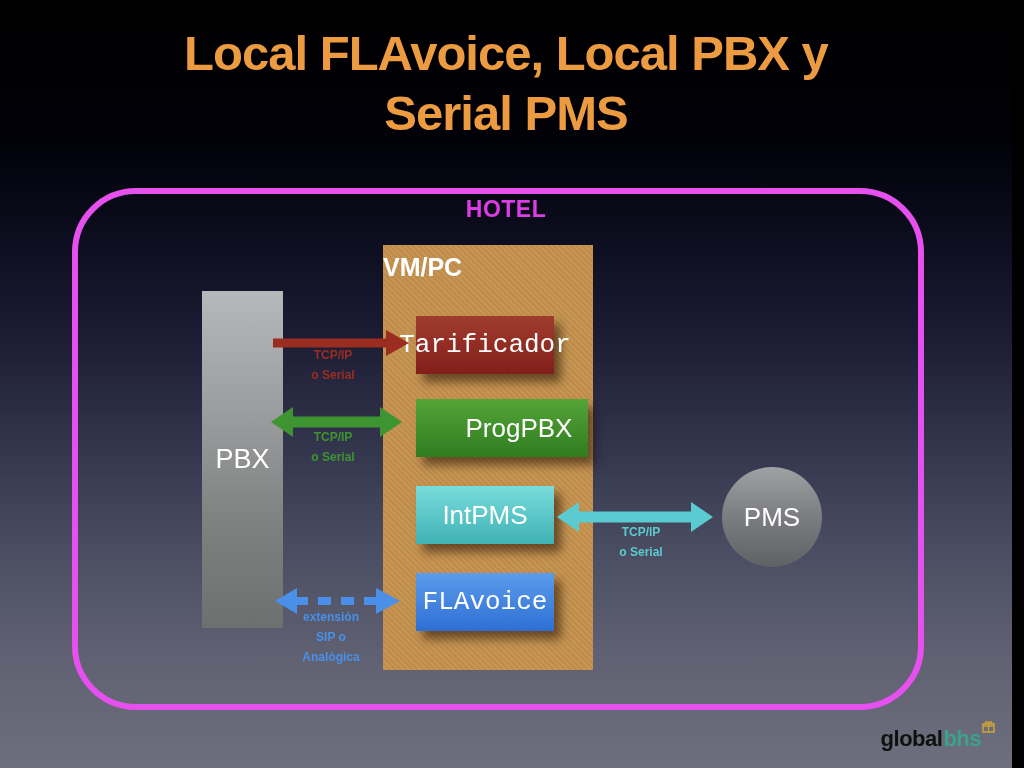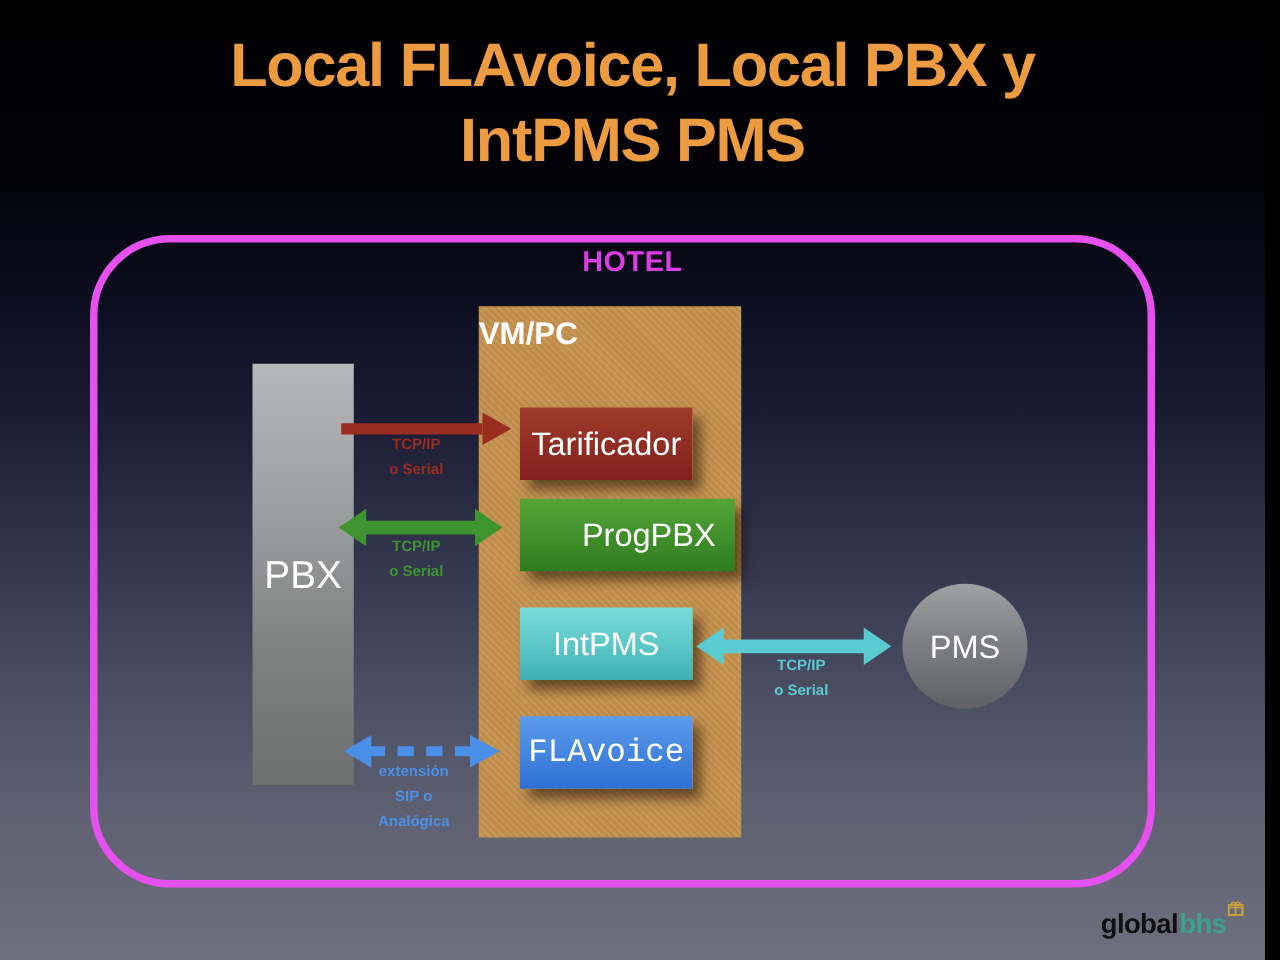--- a/index.html
+++ b/index.html
@@ -44,30 +44,30 @@
     position:absolute;left:383px;top:253px;width:210px;
     text-align:left;
     color:#FFFFFF;font-size:25px;font-weight:700;
   }
   .module{
     position:absolute;left:416px;width:138px;height:58px;
     display:flex;align-items:center;justify-content:center;
     color:#FFFFFF;font-size:26px;
     box-shadow:7px 8px 9px rgba(30,15,5,0.55);
   }
-  .mod-tarificador{top:326px;background:linear-gradient(180deg,#A03C2E,#821F1A);}
+  .mod-tarificador{top:316px;background:linear-gradient(180deg,#A03C2E,#821F1A);font-family:Liberation Mono, monospace;}
   .mod-progpbx{top:399px;background:linear-gradient(180deg,#55A437,#2F7C20);padding-left:34px;}
   .mod-intpms{top:486px;background:linear-gradient(180deg,#7ADCDC,#3FB2B4);}
   .mod-flavoice{top:573px;background:linear-gradient(180deg,#5B9CEC,#2F6FD4);font-family:Liberation Mono, monospace;}
   .pbx-bar{
     position:absolute;left:202px;top:291px;
     width:81px;height:337px;
     background:linear-gradient(180deg,#B7B8BA 0%,#98999B 40%,#7E807F 70%,#6E706F 100%);
     display:flex;align-items:center;justify-content:center;
-    color:#FFFFFF;font-size:31px;
+    color:#FFFFFF;font-size:27px;
   }
   .pms-circle{
     position:absolute;left:722px;top:467px;
     width:100px;height:100px;border-radius:50%;
     background:linear-gradient(180deg,#9FA1A3 0%,#7E8083 45%,#5F6164 100%);
     display:flex;align-items:center;justify-content:center;
     color:#FFFFFF;font-size:26px;
   }
   .arrows{position:absolute;left:0;top:0;width:1024px;height:768px;pointer-events:none;}
   .conn-label{
@@ -87,21 +87,21 @@
   .logo-right{right:16px;font-weight:700;letter-spacing:-0.5px;}
   .logo-mark{position:relative;top:-6px;width:14px;height:13px;}
 </style>
 </head>
 <body>
 
 <div class="slide">
 
   <div class="title">
     <div>Local FLAvoice, Local PBX y</div>
-    <div>IntPMS PMS</div>
+    <div>Serial PMS</div>
   </div>
 
   <div class="hotel-box"></div>
   <div class="hotel-label">HOTEL</div>
 
   <div class="vmpc-box"></div>
   <div class="vmpc-label">VM/PC</div>
 
   <div class="pbx-bar">
     <span>PBX</span>

